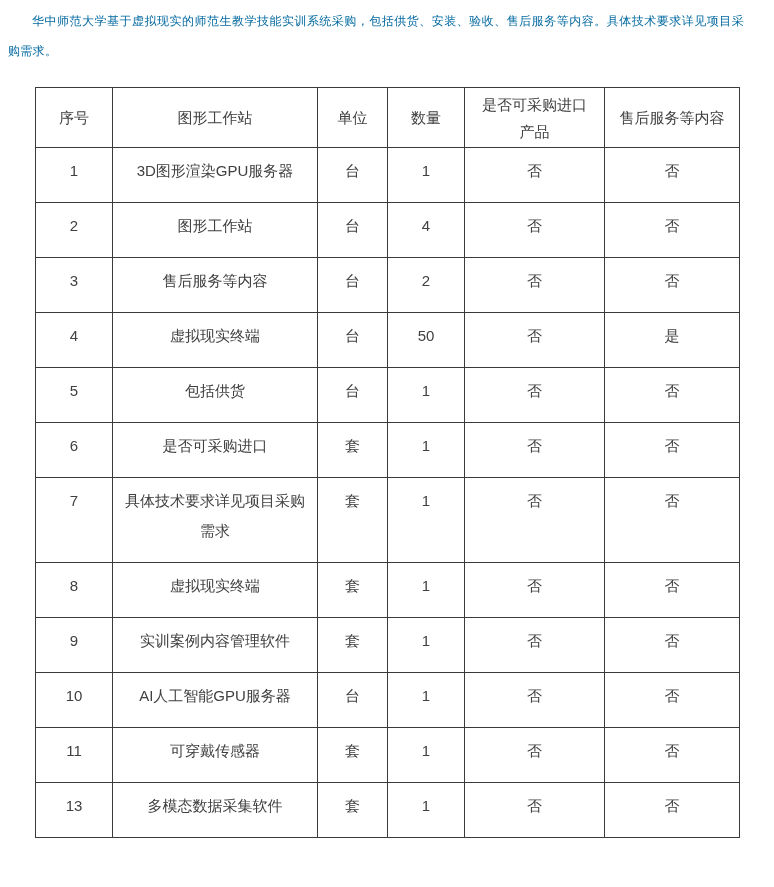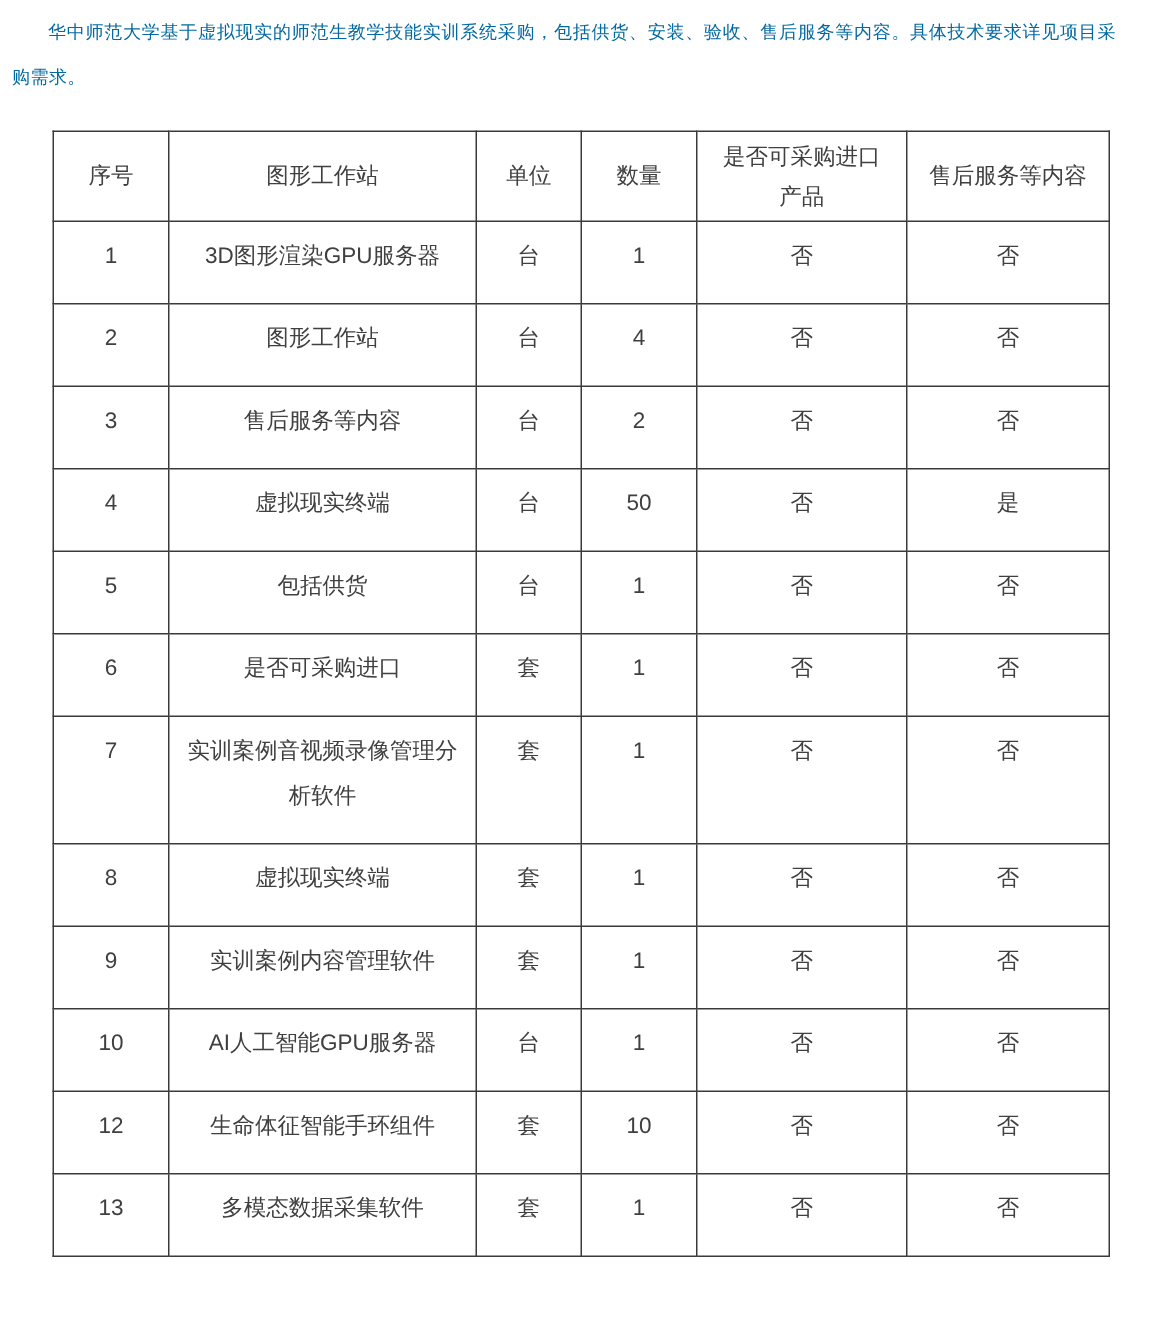--- a/index.html
+++ b/index.html
@@ -128,21 +128,21 @@
       <tr>
         <td>6</td>
         <td>是否可采购进口</td>
         <td>套</td>
         <td>1</td>
         <td>否</td>
         <td>否</td>
       </tr>
       <tr>
         <td>7</td>
-        <td>实训案例音视频录像管理分析软件</td>
+        <td>具体技术要求详见项目采购需求</td>
         <td>套</td>
         <td>1</td>
         <td>否</td>
         <td>否</td>
       </tr>
       <tr>
         <td>8</td>
         <td>虚拟现实终端</td>
         <td>套</td>
         <td>1</td>
@@ -159,24 +159,24 @@
       </tr>
       <tr>
         <td>10</td>
         <td>AI人工智能GPU服务器</td>
         <td>台</td>
         <td>1</td>
         <td>否</td>
         <td>否</td>
       </tr>
       <tr>
-        <td>12</td>
-        <td>生命体征智能手环组件</td>
+        <td>11</td>
+        <td>可穿戴传感器</td>
         <td>套</td>
-        <td>10</td>
+        <td>1</td>
         <td>否</td>
         <td>否</td>
       </tr>
       <tr>
         <td>13</td>
         <td>多模态数据采集软件</td>
         <td>套</td>
         <td>1</td>
         <td>否</td>
         <td>否</td>

